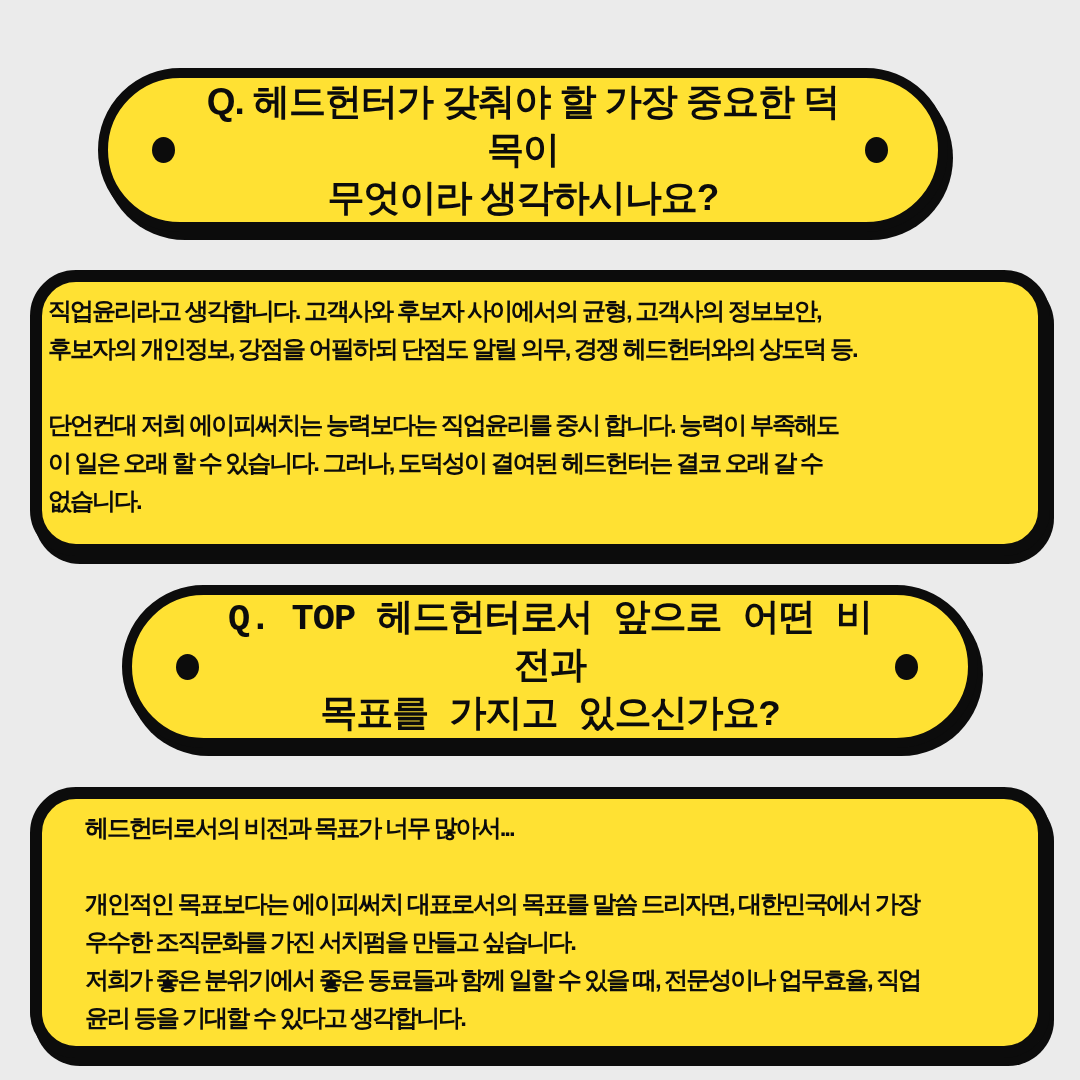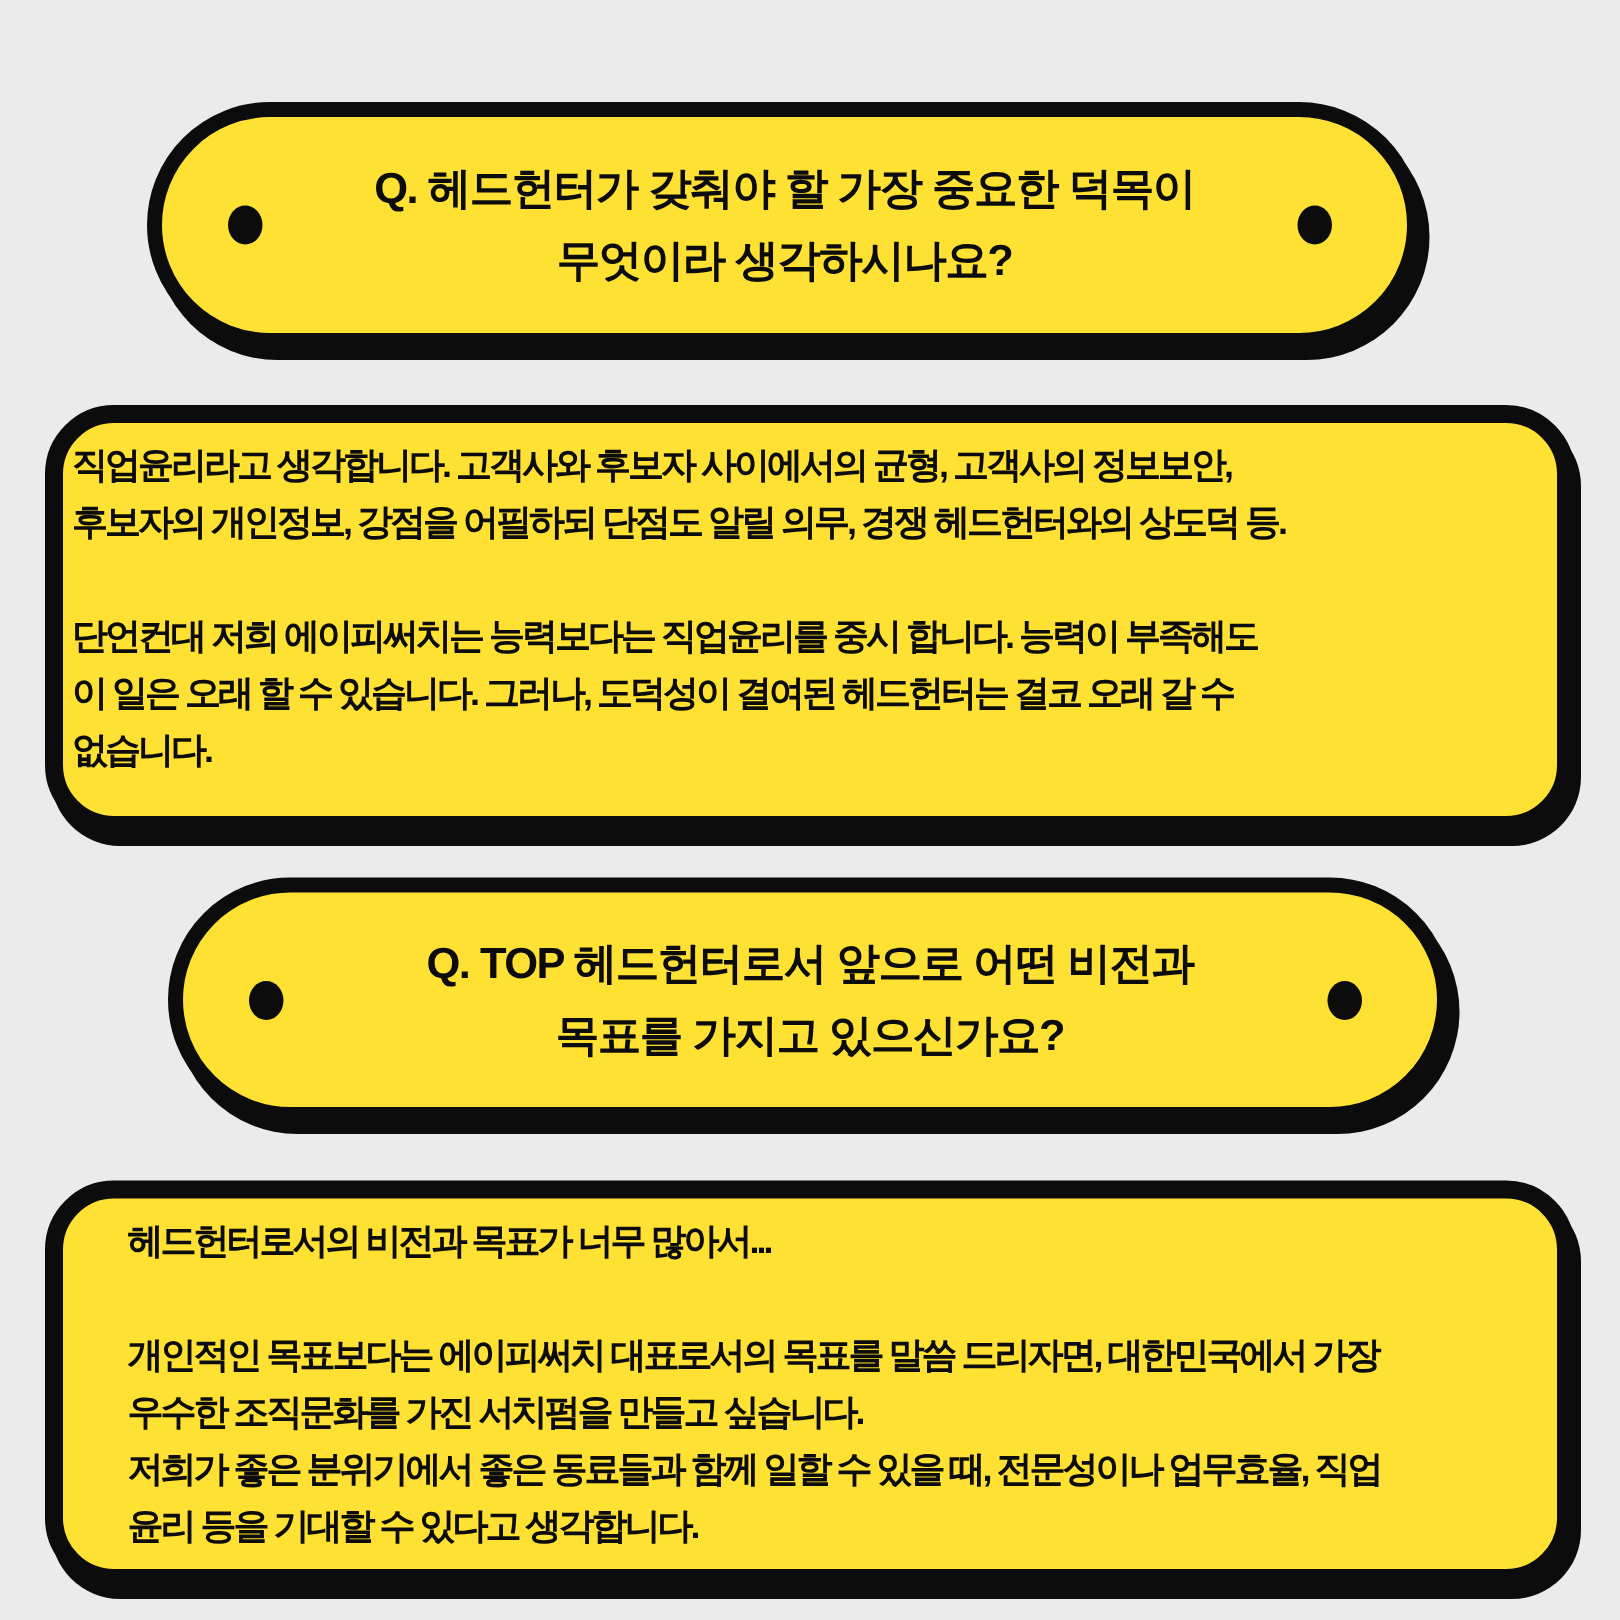--- a/index.html
+++ b/index.html
@@ -20,25 +20,25 @@
     box-sizing: border-box;
     background: var(--card, #ffe133);
     border: 10px solid var(--ink, #0c0c0c);
     border-radius: 110px;
     box-shadow: 5px 8px 0 0 var(--ink, #0c0c0c);
     display: flex;
     align-items: center;
     justify-content: center;
   }
   #q1 { left: 98px;  top: 68px;  width: 850px; height: 164px; }
-  #q2 { left: 112px; top: 585px; width: 856px; height: 163px; }
+  #q2 { left: 122px; top: 585px; width: 856px; height: 163px; font-family: Liberation Mono, monospace; }
   .qtext {
     margin: 0;
     padding: 0 90px;
-    font-size: 29px;
+    font-size: 37px;
     line-height: 48px;
     font-weight: 800;
     letter-spacing: -1px;
     text-align: center;
     white-space: pre-line;
     color: var(--ink, #0c0c0c);
   }
   .dot {
     position: absolute;
     width: 23px;

